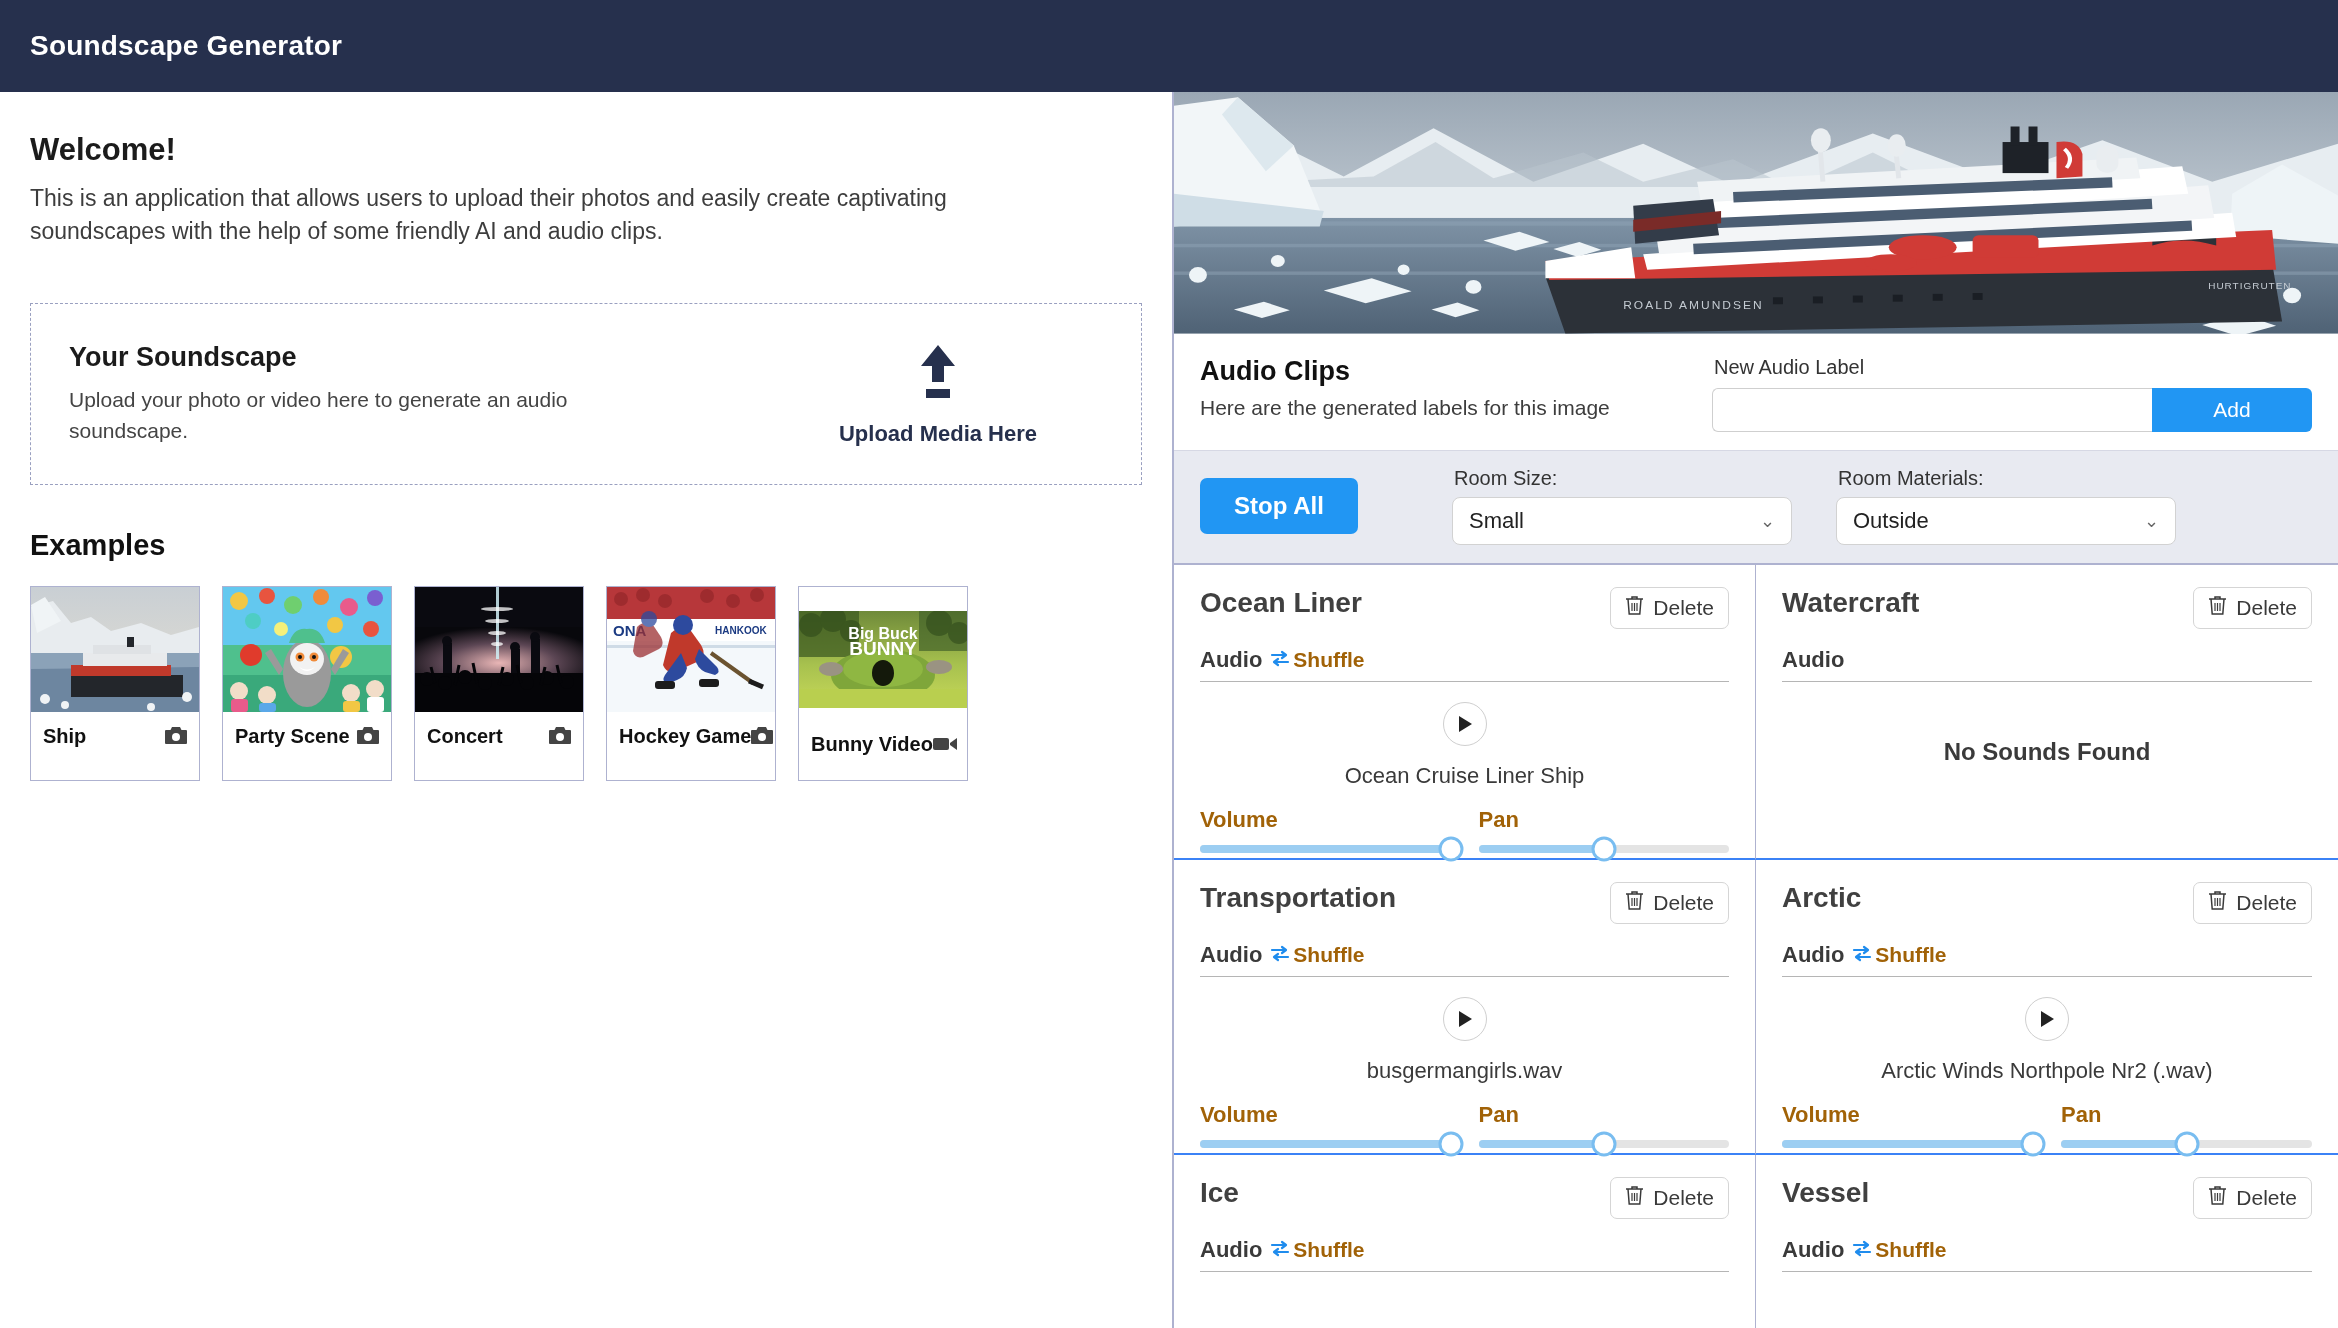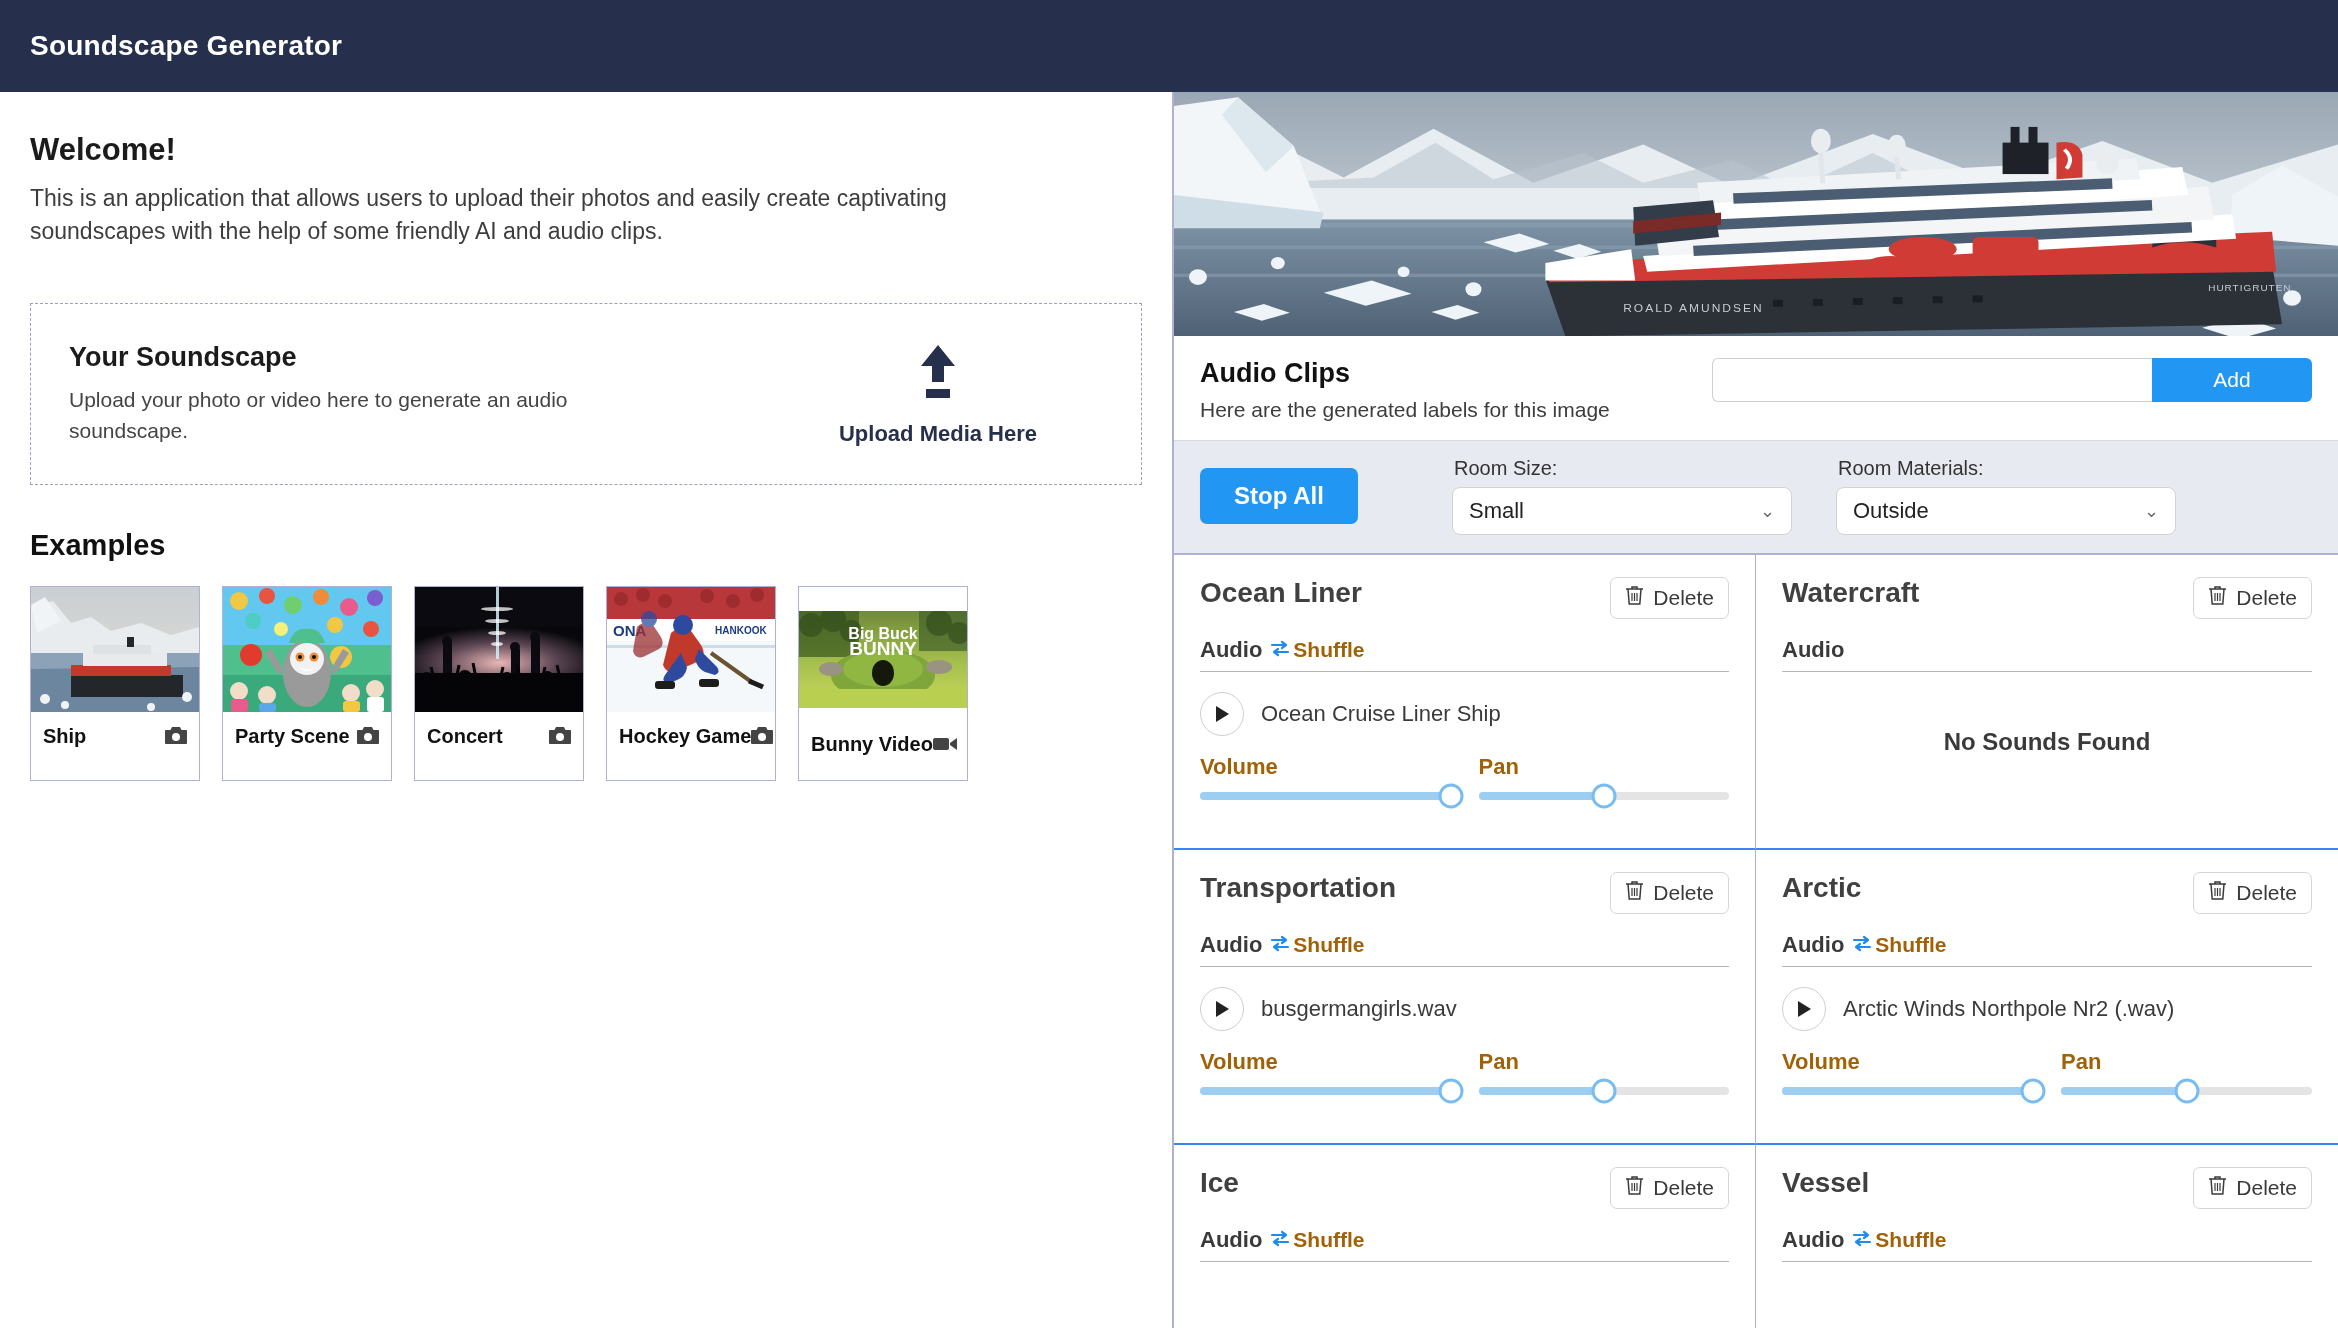--- a/index.html
+++ b/index.html
@@ -200,21 +200,21 @@
     margin-top: 18px;
     border-bottom: 1px solid #b5b5b5;
     padding-bottom: 8px;
   }
   .audio-lbl { font-size: 22px; font-weight: 700; color: #3a3a3a; }
   .shuffle {
     font-size: 21px; font-weight: 700; color: #a16207;
     display: inline-flex; align-items: center; gap: 3px;
     cursor: pointer;
   }
-  .clip-row { display: flex; align-items: center; gap: 17px; margin-top: 20px; }
+  .clip-row { display: flex; align-items: center; gap: 17px; margin-top: 20px; flex-direction: column; }
   .play-btn {
     width: 44px; height: 44px; border-radius: 50%;
     border: 1px solid #cfcfcf; background: #fff;
     display: flex; align-items: center; justify-content: center;
     flex: 0 0 44px;
     cursor: pointer;
   }
   .clip-name { font-size: 22px; color: #3a3a3a; }
   .sliders { display: flex; gap: 28px; margin-top: 18px; }
   .slider-col { flex: 1; }
@@ -613,20 +613,21 @@
         </g>
       </svg>
     </div>
 
     <div class="clips-head">
       <div class="clips-head-left">
         <h2 class="clips-title">Audio Clips</h2>
         <p class="clips-sub">Here are the generated labels for this image</p>
       </div>
       <div class="clips-head-right">
+        <div class="newlabel-cap">New Audio Label</div>
         <div class="input-row">
           <input class="label-input" type="text" placeholder="" style="">
           <button class="add-btn">Add</button>
         </div>
       </div>
     </div>
 
     <div class="toolbar">
       <button class="stop-btn">Stop All</button>
       <div class="sel-group spacer-1">

